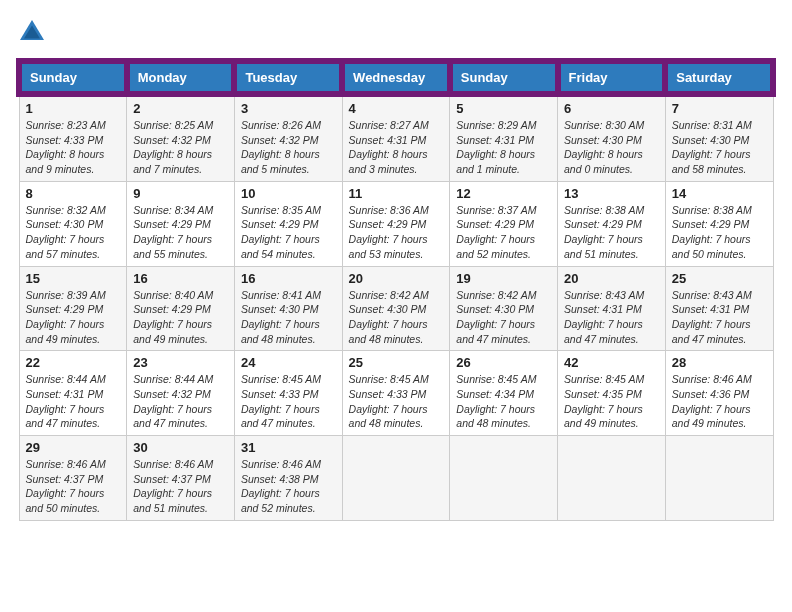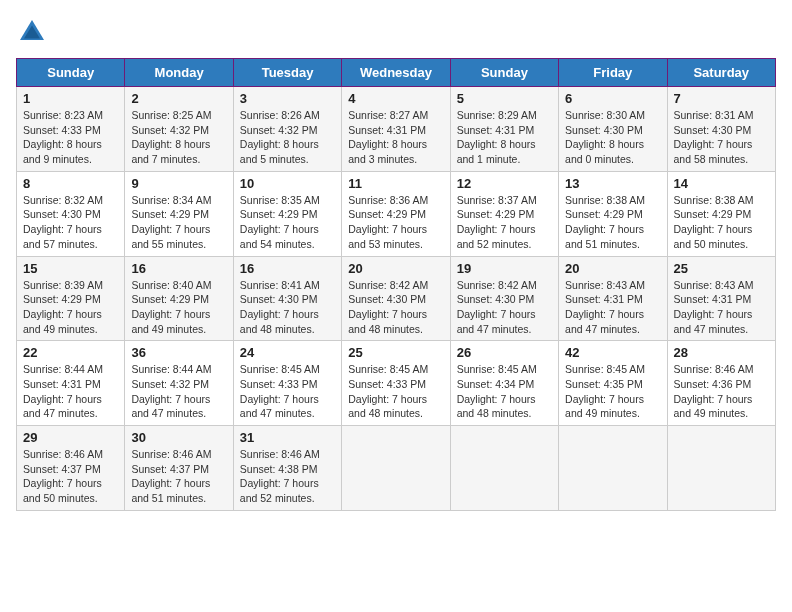--- a/index.html
+++ b/index.html
@@ -50,22 +50,22 @@
       width: 100%;
       border-collapse: collapse;
       font-size: 11px;
     }
     .calendar thead th {
       background: #2e7bbd;
       color: #fff;
       font-weight: bold;
       font-size: 13px;
       padding: 6px 8px;
-      text-align: center;
-      border: 1px solid #701a75;
+      text-align: left;
+      border: 6px solid #701a75;
     }
     .calendar tbody td {
       border: 1px solid #ccc;
       vertical-align: top;
       padding: 4px 6px;
       width: calc(100% / 7);
       min-height: 80px;
     }
     .calendar tbody tr:nth-child(odd) td {
       background: #f5f5f5;
@@ -77,20 +77,21 @@
       font-size: 13px;
       font-weight: bold;
       color: #222;
       display: block;
       margin-bottom: 2px;
     }
     .day-info {
       font-size: 10.5px;
       color: #333;
       line-height: 1.4;
+      font-style: italic;
     }
     .empty-cell {
       background: #f5f5f5;
     }
   </style>
 </head>
 <body>
 
 <div class="header">
   <div class="logo">
@@ -211,21 +212,21 @@
           <span class="day-num">25</span>
           <div class="day-info">Sunrise: 8:43 AM<br>Sunset: 4:31 PM<br>Daylight: 7 hours and 47 minutes.</div>
         </td>
       </tr>
       <tr>
         <td>
           <span class="day-num">22</span>
           <div class="day-info">Sunrise: 8:44 AM<br>Sunset: 4:31 PM<br>Daylight: 7 hours and 47 minutes.</div>
         </td>
         <td>
-          <span class="day-num">36</span>
+          <span class="day-num">23</span>
           <div class="day-info">Sunrise: 8:44 AM<br>Sunset: 4:32 PM<br>Daylight: 7 hours and 47 minutes.</div>
         </td>
         <td>
           <span class="day-num">24</span>
           <div class="day-info">Sunrise: 8:45 AM<br>Sunset: 4:33 PM<br>Daylight: 7 hours and 47 minutes.</div>
         </td>
         <td>
           <span class="day-num">25</span>
           <div class="day-info">Sunrise: 8:45 AM<br>Sunset: 4:33 PM<br>Daylight: 7 hours and 48 minutes.</div>
         </td>

